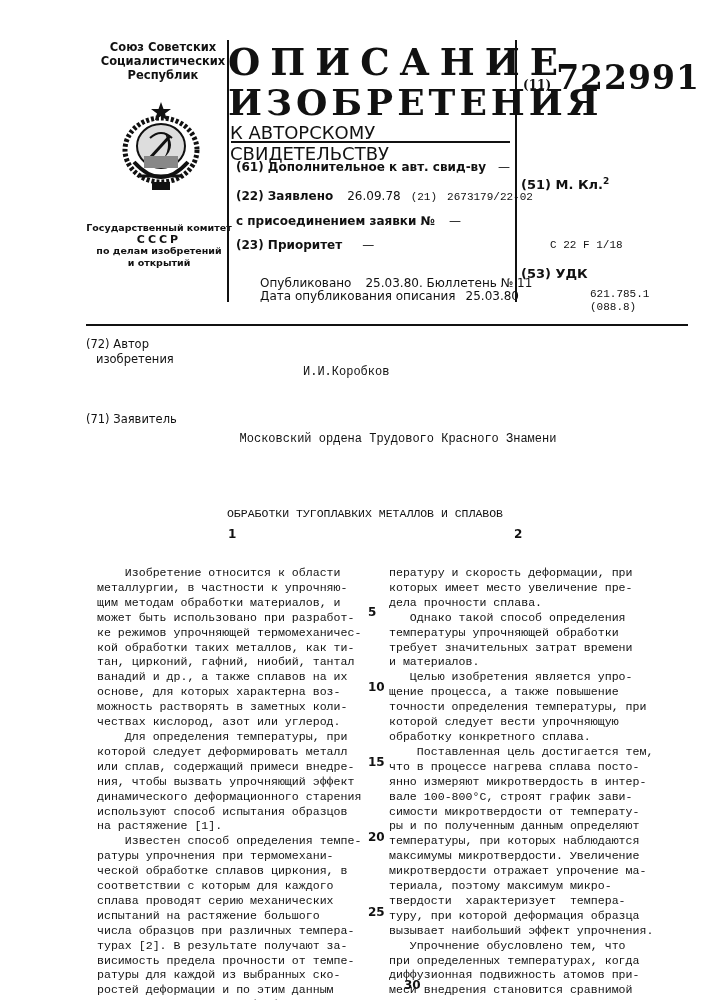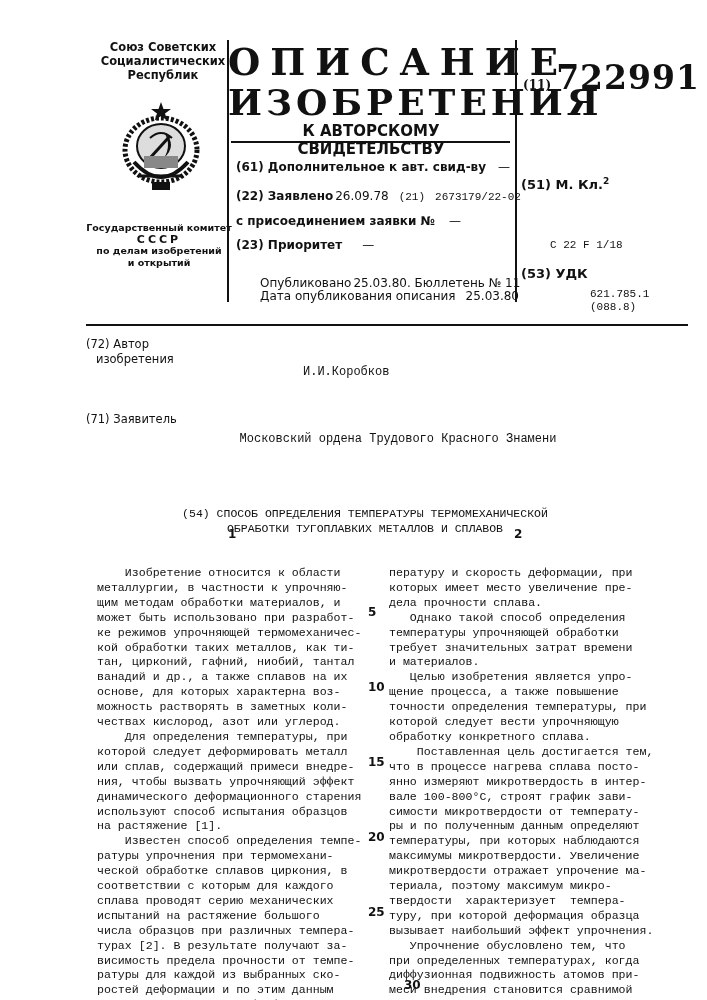--- a/index.html
+++ b/index.html
@@ -12,26 +12,26 @@
   #emblem { left: 120px; top: 100px; width: 82px; height: 96px; }
   #committee { left: 80px; top: 222px; width: 158px; text-align: center; font-size: 9.5px; line-height: 11.5px; font-weight: bold; }
   #committee .spaced { letter-spacing: 3px; font-size: 11px; }
 
   .vline { position: absolute; background: #111; width: 2px; }
   #vline-left { left: 227px; top: 40px; height: 262px; }
   #vline-right { left: 515px; top: 40px; height: 262px; }
 
   #title1 { left: 228px; top: 42px; width: 288px; text-align: center; font-size: 37px; line-height: 40px; letter-spacing: 10px; font-weight: bold; font-family: "DejaVu Serif", serif; }
   #title2 { left: 228px; top: 82px; width: 288px; text-align: center; font-size: 36px; line-height: 40px; letter-spacing: 4px; font-weight: bold; font-family: "DejaVu Serif", serif; }
-  #subtitle { left: 230px; top: 122px; width: 282px; text-align: center; font-size: 15px; font-weight: bold; }
+  #subtitle { left: 230px; top: 122px; width: 282px; text-align: left; font-size: 18px; font-weight: normal; }
   #subtitle-rule { left: 231px; top: 141px; width: 279px; height: 2px; background: #111; }
 
   .field { position: absolute; font-size: 12px; white-space: nowrap; }
   .field .lbl { font-weight: bold; }
-  .field .val { font-weight: normal; margin-left: 2px; }
+  .field .val { font-weight: normal; margin-left: 14px; }
 
   #patent-no { left: 523px; top: 58px; white-space: nowrap; }
   #patent-no .code { font-family: "DejaVu Serif", serif; font-weight: bold; font-size: 12px; }
   #patent-no .num { font-family: "DejaVu Serif", serif; font-weight: bold; font-size: 33px; letter-spacing: 1px; }
 
   #mkl { left: 521px; top: 176px; font-size: 13px; font-weight: bold; white-space: nowrap; }
   #mkl sup { font-size: 9px; }
   #mkl-val { left: 550px; top: 219px; font-size: 11px; white-space: nowrap; }
   #udk { left: 521px; top: 266px; font-size: 13px; font-weight: bold; white-space: nowrap; }
   #udk-val { left: 590px; top: 268px; font-size: 11px; line-height: 13px; white-space: pre; }
@@ -133,21 +133,20 @@
   <div class="l2">изобретения</div>
 </div>
 <div id="author-val" class="abs mono">И.И.Коробков</div>
 
 <div id="applicant-lbl" class="abs">(71) Заявитель</div>
 <div id="applicant-val" class="abs mono">
   <div>Московский ордена Трудового Красного Знамени</div>
 </div>
 
 <div id="title-54" class="abs mono">
-  <div>(54)  СПОСОБ ОПРЕДЕЛЕНИЯ ТЕМПЕРАТУРЫ ТЕРМОМЕХАНИЧЕСКОЙ</div>
   <div>ОБРАБОТКИ ТУГОПЛАВКИХ МЕТАЛЛОВ И СПЛАВОВ</div>
 </div>
 
 <div id="colnum-1" class="abs">1</div>
 <div id="colnum-2" class="abs">2</div>
 
 <div id="col-left" class="col mono">    Изобретение относится к области
 металлургии, в частности к упрочняю-
 щим методам обработки материалов, и
 может быть использовано при разработ-

